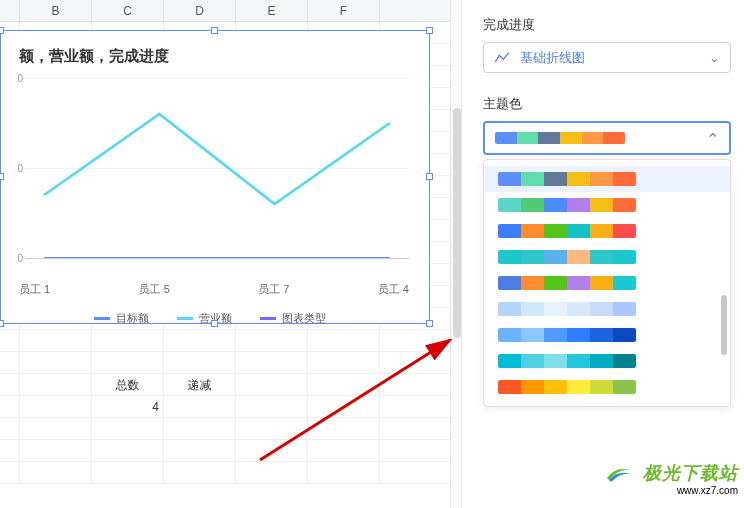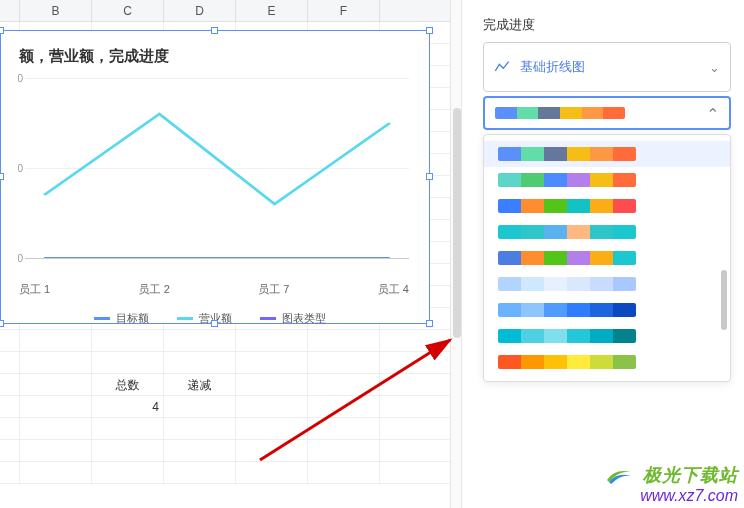--- a/index.html
+++ b/index.html
@@ -33,43 +33,43 @@
   .grid-line.base { background: #ccc; }
   svg.lines { position: absolute; left: 18px; right: 10px; top: 0; bottom: 0; width: calc(100% - 28px); height: 100%; }
   .x-labels { display: flex; justify-content: space-between; margin: 24px 10px 0 18px; font-size: 11px; color: #666; }
   .legend { display: flex; justify-content: center; gap: 28px; margin-top: 14px; font-size: 11px; color: #555; }
   .legend-item { display: flex; align-items: center; gap: 6px; }
   .swatch { width: 16px; height: 3px; }
 
   
   .panel { position: absolute; left: 465px; top: 0; right: 0; height: 508px; padding: 8px 0 0 18px; }
   .panel-label { font-size: 13px; color: #333; margin: 8px 0; }
-  .chart-type-sel { display:flex; align-items:center; gap:10px; width: 248px; height: 50px; border:1px solid #d0d0d0; border-radius:4px; padding:0 10px; cursor:pointer; color:#4b7de3; font-size:13px; position:relative; }
+  .chart-type-sel { display:flex; align-items:center; gap:10px; width: 248px; height: 31px; border:1px solid #d0d0d0; border-radius:4px; padding:0 10px; cursor:pointer; color:#4b7de3; font-size:13px; position:relative; }
   .chart-type-sel .chev { position:absolute; right:10px; color:#888; }
   .line-icon { width:16px; height:16px; }
 
   .theme-sel { width:248px; height:34px; border:2px solid #5b8ff9; border-radius:4px; display:flex; align-items:center; padding:0 10px; position:relative; cursor:pointer; margin-top:4px; }
   .theme-sel .chev { position:absolute; right:10px; color:#888; transform: rotate(180deg); }
   .palette-strip { display:flex; height:12px; border-radius:2px; overflow:hidden; }
   .palette-strip span { flex:1; }
 
   .dropdown { width:248px; border:1px solid #ddd; border-radius:4px; margin-top:4px; background:#fff; padding:6px 0; box-shadow:0 2px 8px rgba(0,0,0,.08); max-height: 310px; overflow:hidden; position:relative; }
   .dd-item { padding:6px 14px; cursor:pointer; }
   .dd-item.sel { background:#ecf2ff; }
   .dd-item .palette-strip { height:14px; width: 138px; }
   .dd-scroll { position:absolute; right:3px; top:55%; width:6px; height:60px; background:#c8c8c8; border-radius:3px; }
 
   
   .arrow { position:absolute; pointer-events:none; }
 
   
-  .watermark { position:absolute; right:6px; bottom:3px; text-align:right; }
+  .watermark { position:absolute; right:6px; bottom:12px; text-align:right; }
   .wm-top { font-size:18px; color:#6fb92f; font-style:italic; font-weight:600; letter-spacing:1px; }
   .wm-swoosh { display:inline-block; vertical-align:middle; margin-right:4px; }
-  .wm-url { font-size:16px; color:#6d28d9;font-style:italic; }
+  .wm-url { font-size:10px; color:#000000; }
 
   
   .vdiv { position:absolute; left:450px; top:0; width:12px; height:508px; background:#fafafa; border-left:1px solid #e5e5e5; border-right:1px solid #e5e5e5; }
   .vthumb { position:absolute; left:2px; top:108px; width:8px; height:230px; background:#d8d8d8; border-radius:4px; }
 </style>
 </head>
 <body>
 
 <div class="sheet">
   <div class="col-headers">
@@ -275,21 +275,21 @@
         <div class="grid-line base" style="top:100%"></div>
         <svg class="lines" viewBox="0 0 100 100" preserveAspectRatio="none">
 
           <polyline points="5,65 35,20 65,70 95,25" fill="none" stroke="#5ad8f0" stroke-width="1"></polyline>
 
           <polyline points="5,100 35,100 65,100 95,100" fill="none" stroke="#5b8ff9" stroke-width="1"></polyline>
         </svg>
       </div>
       <div class="x-labels">
         <span>员工 1</span>
-        <span>员工 2</span>
+        <span>员工 5</span>
         <span>员工 7</span>
         <span>员工 4</span>
       </div>
       <div class="legend">
         <div class="legend-item">
             <span class="swatch" style="background:#5b8ff9"></span>
             <span>目标额</span>
           </div>
         <div class="legend-item">
             <span class="swatch" style="background:#5ad8f0"></span>
@@ -311,20 +311,21 @@
 <div class="panel">
   <div class="panel-label">完成进度</div>
   <div class="chart-type-sel">
     <svg class="line-icon" viewBox="0 0 24 24">
         <polyline points="2,18 8,8 14,14 22,4" fill="none" stroke="#4b7de3" stroke-width="2"></polyline>
       </svg>
     <span>基础折线图</span>
     <span class="chev">⌄</span>
   </div>
 
+  <div class="panel-label" style="margin-top:22px">主题色</div>
   <div class="theme-sel">
     <div class="palette-strip" style="width:130px" id="sel-palette">
         <span style="background: rgb(91, 143, 249);"></span>
         <span style="background: rgb(97, 221, 170);"></span>
         <span style="background: rgb(101, 120, 155);"></span>
         <span style="background: rgb(246, 189, 22);"></span>
         <span style="background: rgb(255, 152, 69);"></span>
         <span style="background: rgb(255, 107, 59);"></span>
       </div>
     <span class="chev">⌄</span>

